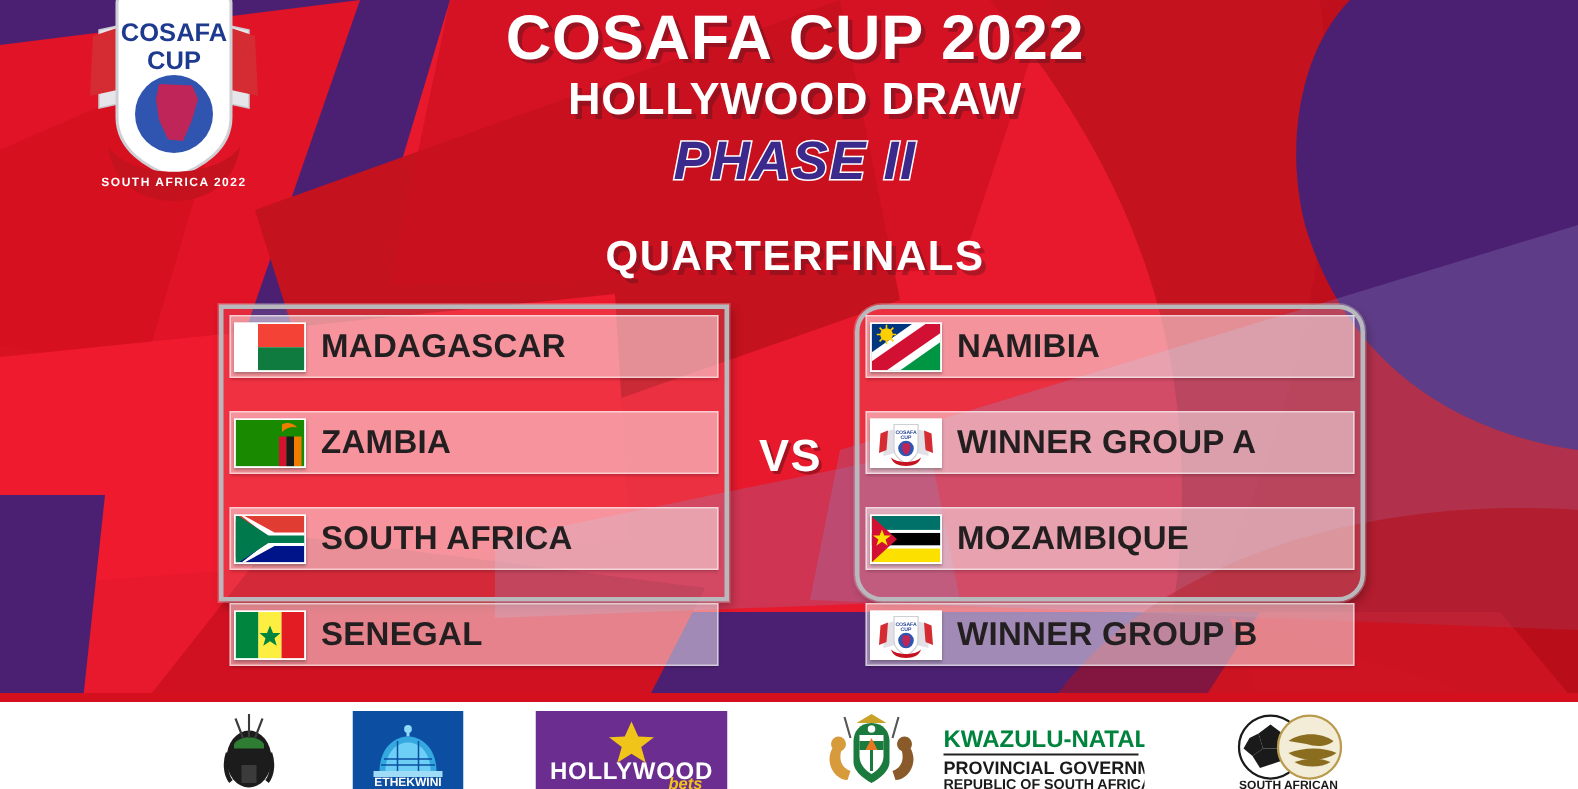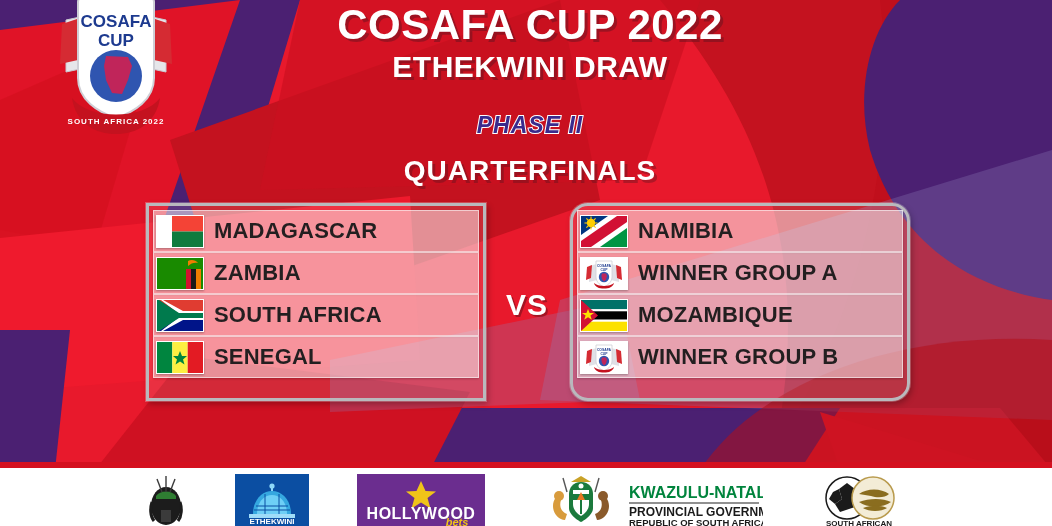--- a/index.html
+++ b/index.html
@@ -20,22 +20,22 @@
     font-size:42px;font-weight:bold;color:#ffffff;letter-spacing:0.5px;
     line-height:46px;
     text-shadow:3px 3px 0 rgba(90,20,30,.45);
   }
   .t-sub{
     font-size:30px;font-weight:bold;color:#ffffff;letter-spacing:0.5px;
     line-height:36px;margin-top:1px;
     text-shadow:3px 3px 0 rgba(90,20,30,.45);
   }
   .t-phase{
-    font-size:23px;font-weight:bold;font-style:italic;color:#3b2a8c;
-    letter-spacing:1px;line-height:40px;margin-top:20px;
+    font-size:36px;font-weight:bold;font-style:italic;color:#3b2a8c;
+    letter-spacing:1px;line-height:40px;margin-top:2px;
     -webkit-text-stroke:2px #ffffff;
     paint-order:stroke fill;
   }
   .t-round{
     position:absolute;left:230px;top:155px;width:600px;text-align:center;
     font-size:28px;font-weight:bold;color:#ffffff;letter-spacing:1px;
     text-shadow:3px 3px 0 rgba(90,20,30,.40);
   }
 
   
@@ -45,21 +45,21 @@
     background:rgba(255,255,255,0.10);
     box-shadow:0 0 0 1px rgba(255,255,255,.25), 2px 3px 6px rgba(0,0,0,.28);
     padding:4px;
     box-sizing:border-box;
   }
   #panel-left{left:146px;width:340px;height:198px;}
   #panel-right{left:570px;width:340px;height:198px;border-radius:18px;}
 
   .row{
     display:flex;align-items:center;
-    height:42px;margin-bottom:0;
+    height:42px;margin-bottom:22px;
     background:rgba(255,255,255,0.48);
     border:1px solid rgba(255,255,255,.55);
     box-shadow:0 1px 2px rgba(0,0,0,.22);
     box-sizing:border-box;
   }
   .row:last-child{margin-bottom:0;align-items:center;}
   .flag{
     width:46px;height:31px;margin-left:2px;margin-right:10px;flex:0 0 auto;
     border:1px solid rgba(255,255,255,.8);
     box-shadow:0 1px 2px rgba(0,0,0,.3);
@@ -149,21 +149,21 @@
       <circle cx="68" cy="82" r="26" fill="#2f55b0"></circle>
       <path d="M58,62 L80,63 L84,72 L80,86 L74,100 L64,99 L58,86 L56,72 Z" fill="#c0255a"></path>
 
       <path d="M24,104 C40,126 96,126 112,104 C108,130 88,140 68,140 C48,140 28,130 24,104 Z" fill="#c4121f"></path>
       <text x="68" y="130" text-anchor="middle" font-family="Liberation Sans, sans-serif" font-size="8" font-weight="bold" fill="#ffffff" letter-spacing="1">SOUTH AFRICA 2022</text>
     </svg>
   </div>
 
   <div class="title-block">
     <div class="t-main">COSAFA CUP 2022</div>
-    <div class="t-sub">ETHEKWINI DRAW</div>
+    <div class="t-sub">HOLLYWOOD DRAW</div>
     <div class="t-phase">PHASE II</div>
   </div>
   <div class="t-round">QUARTERFINALS</div>
 
   <div class="panel" id="panel-left">
 
     <div class="row">
       <span class="flag">
         <svg viewBox="0 0 46 31" preserveAspectRatio="none">
           <rect x="0" y="0" width="15" height="31" fill="#ffffff"></rect>

